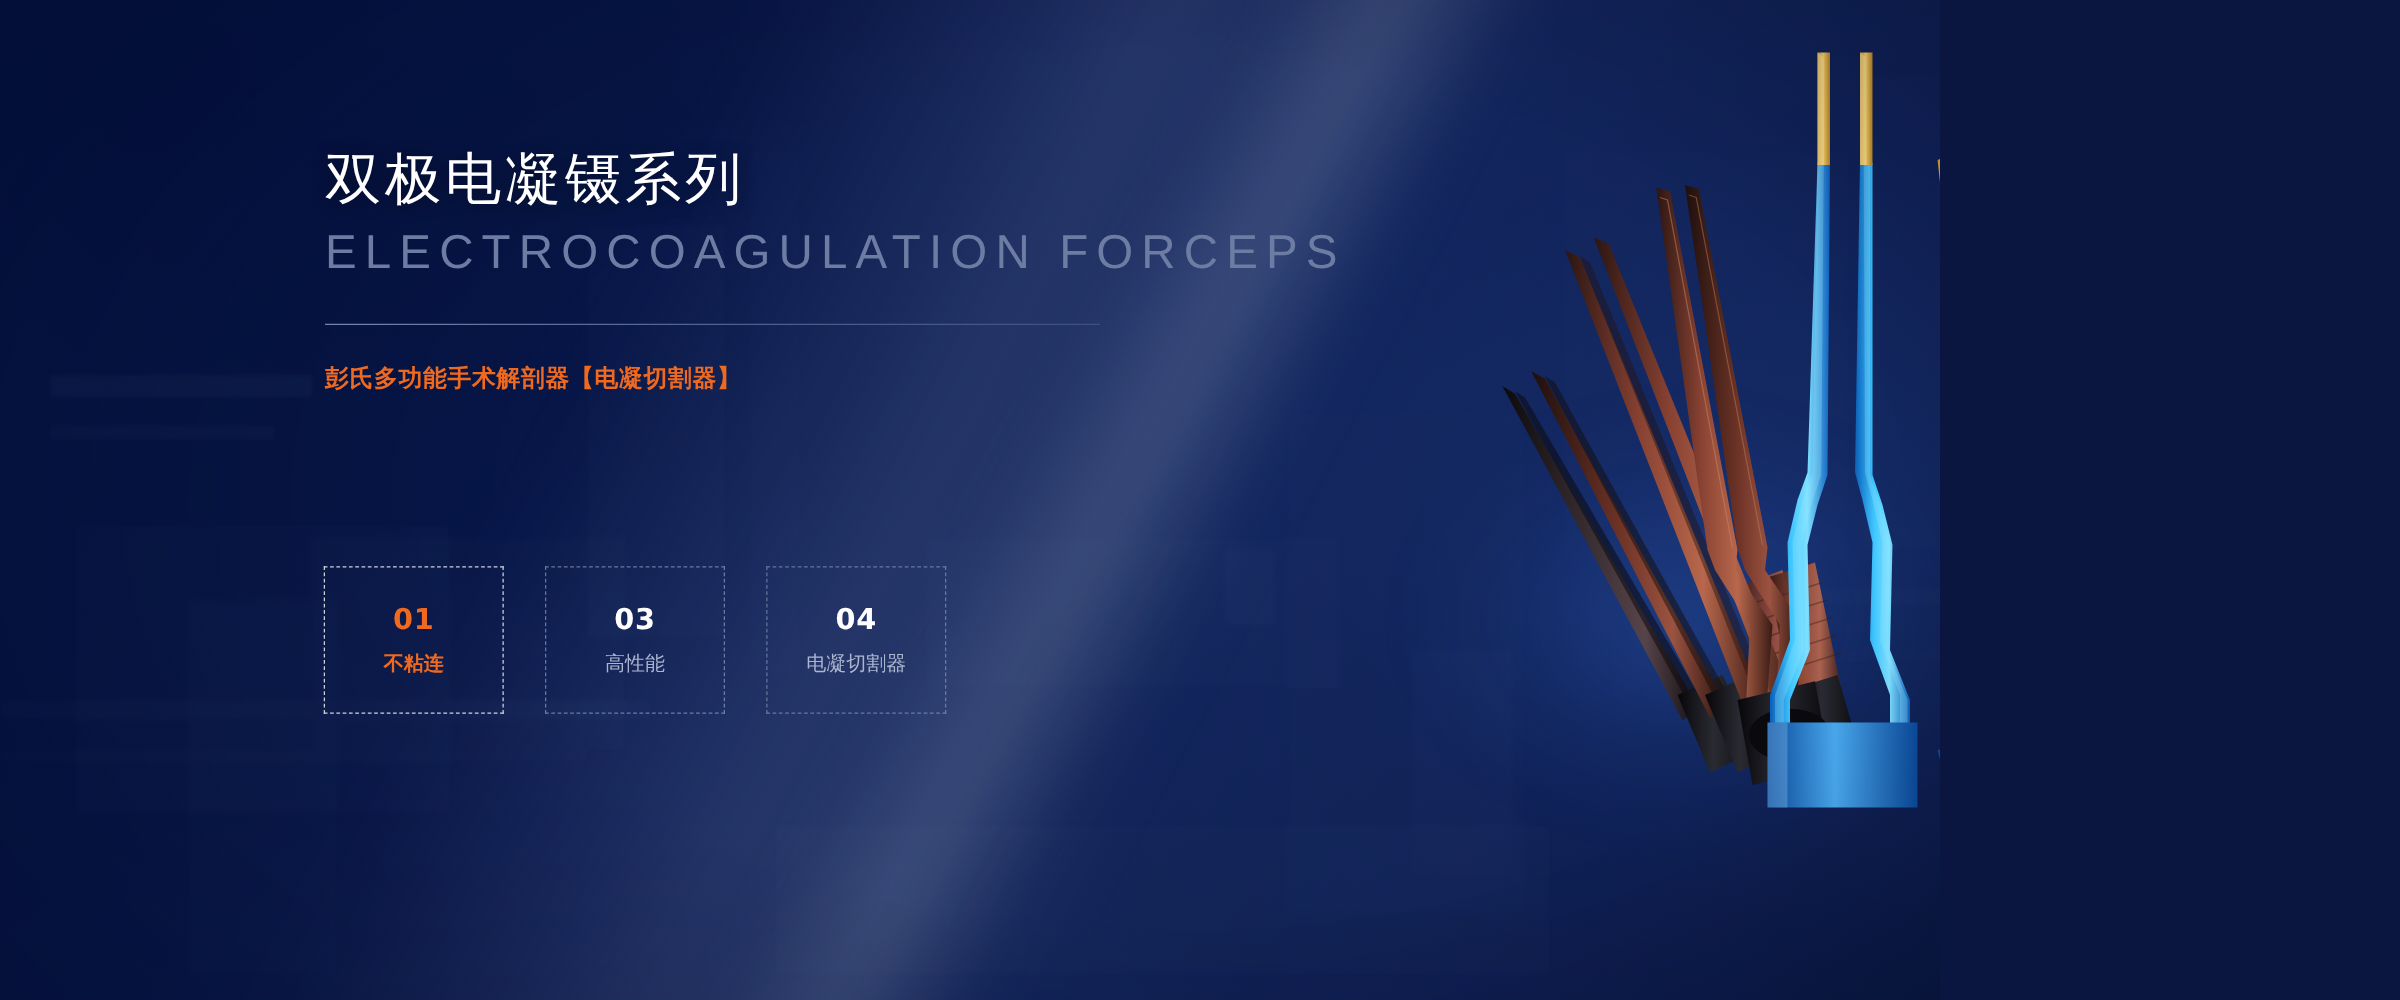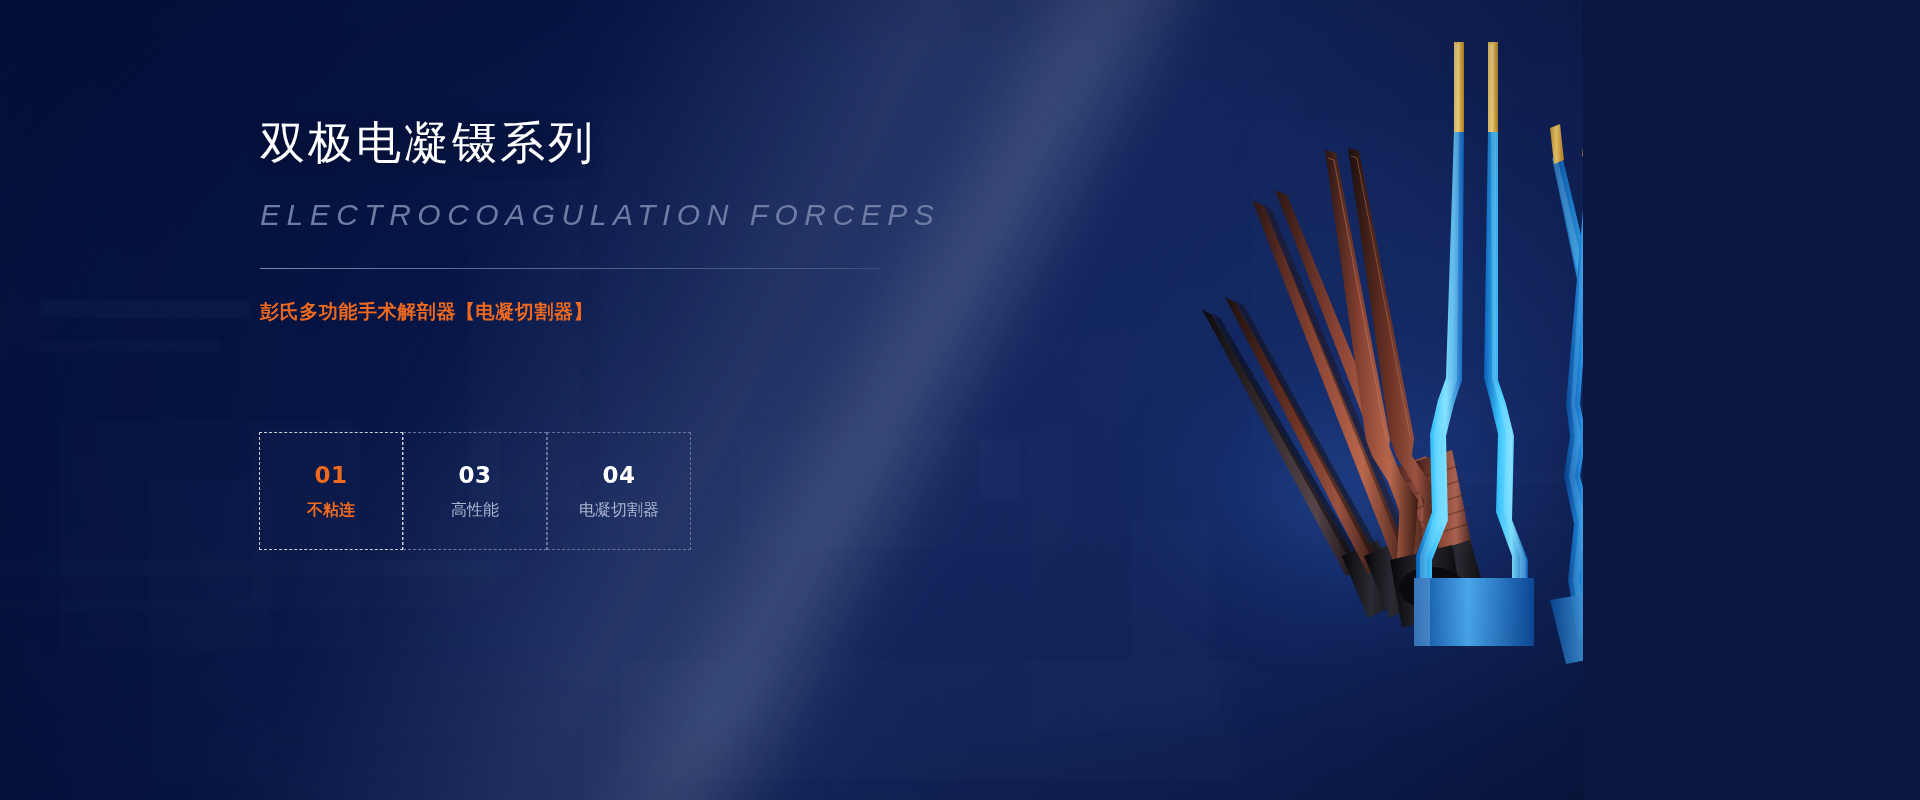--- a/index.html
+++ b/index.html
@@ -3,49 +3,48 @@
 <meta charset="utf-8">
 <style>
   html,body{margin:0;padding:0;background:#0a1640;}
   body{width:1920px;height:800px;overflow:hidden;font-family:"Liberation Sans","DejaVu Sans",sans-serif;}
 
   .banner{position:relative;width:1552px;height:800px;overflow:hidden;
     background:
       radial-gradient(ellipse 900px 700px at 1450px 430px, rgba(40,80,170,0.30) 0%, rgba(25,55,135,0.12) 45%, rgba(10,25,80,0) 72%),
       radial-gradient(ellipse 1100px 900px at 120px 60px, #041242 0%, #061545 30%, rgba(8,24,78,0) 70%),
       linear-gradient(118deg, #04113e 0%, #071648 22%, #0c1c52 45%, #122459 62%, #0d1c4c 82%, #081439 100%);
-    padding-left: 31px;
   }
 
   
   .photo-layer{position:absolute;inset:0;opacity:.085;filter:blur(1.5px);}
   .ph{position:absolute;background:#b9c9e8;}
 
   
   .beam{position:absolute;left:780px;top:-260px;width:560px;height:1500px;
     background:linear-gradient(to right, rgba(255,255,255,0) 0%, rgba(190,215,255,0.085) 35%, rgba(210,228,255,0.13) 52%, rgba(190,215,255,0.07) 70%, rgba(255,255,255,0) 100%);
     transform:rotate(27deg);transform-origin:top center;filter:blur(26px);pointer-events:none;}
   .beam2{position:absolute;left:1130px;top:-200px;width:190px;height:1300px;
     background:linear-gradient(to right, rgba(255,255,255,0) 0%, rgba(225,238,255,0.16) 50%, rgba(255,255,255,0) 100%);
     transform:rotate(29deg);transform-origin:top center;filter:blur(16px);pointer-events:none;}
   .vign{position:absolute;inset:0;pointer-events:none;
     background:radial-gradient(ellipse 1250px 760px at 960px 400px, rgba(0,0,0,0) 45%, rgba(2,8,34,0.40) 100%);}
 
   
   .content{position:absolute;left:260px;top:120px;width:900px;}
   .title-cn{font-size:45px;line-height:1;color:#ffffff;letter-spacing:3px;font-weight:400;
     font-family:"DejaVu Sans","Liberation Sans",sans-serif;text-shadow:0 2px 14px rgba(0,0,0,.35);}
-  .title-en{margin-top:35px;font-size:30px;line-height:1;color:#6c7ca3;letter-spacing:6.5px;font-weight:300;
-    font-family:"Liberation Sans","DejaVu Sans",sans-serif;white-space:nowrap;font-style:italic;}
+  .title-en{margin-top:18px;font-size:38px;line-height:1;color:#6c7ca3;letter-spacing:6.5px;font-weight:300;
+    font-family:"Liberation Sans","DejaVu Sans",sans-serif;white-space:nowrap;}
   .rule{margin-top:38px;width:620px;height:1px;background:linear-gradient(to right,rgba(150,172,212,.75),rgba(150,172,212,.22));}
   .subtitle{margin-top:30px;font-size:19px;color:#ef6a1f;letter-spacing:.6px;font-weight:700;
     font-family:"DejaVu Sans","Liberation Sans",sans-serif;}
 
   
-  .features{position:absolute;left:259px;top:432px;display:flex;}
+  .features{position:absolute;left:259px;top:453px;display:flex;gap:33px;}
   .fbox{width:144px;height:118px;display:flex;flex-direction:column;align-items:center;justify-content:center;
     border:1px dashed rgba(196,206,228,.55);box-sizing:border-box;}
   .fbox .num{font-size:23px;font-weight:700;letter-spacing:.5px;line-height:1;
     font-family:"DejaVu Sans","Liberation Sans",sans-serif;color:#ffffff;}
   .fbox .lab{margin-top:15px;font-size:16px;line-height:1;color:#aab6cf;
     font-family:"DejaVu Sans","Liberation Sans",sans-serif;}
   .fbox.accent{border-color:rgba(255,255,255,.80);}
   .fbox.accent .num{color:#ef6a1f;}
   .fbox.accent .lab{color:#ef6a1f;font-weight:700;}
   .fbox.b2{border-color:rgba(255,255,255,.88);}

